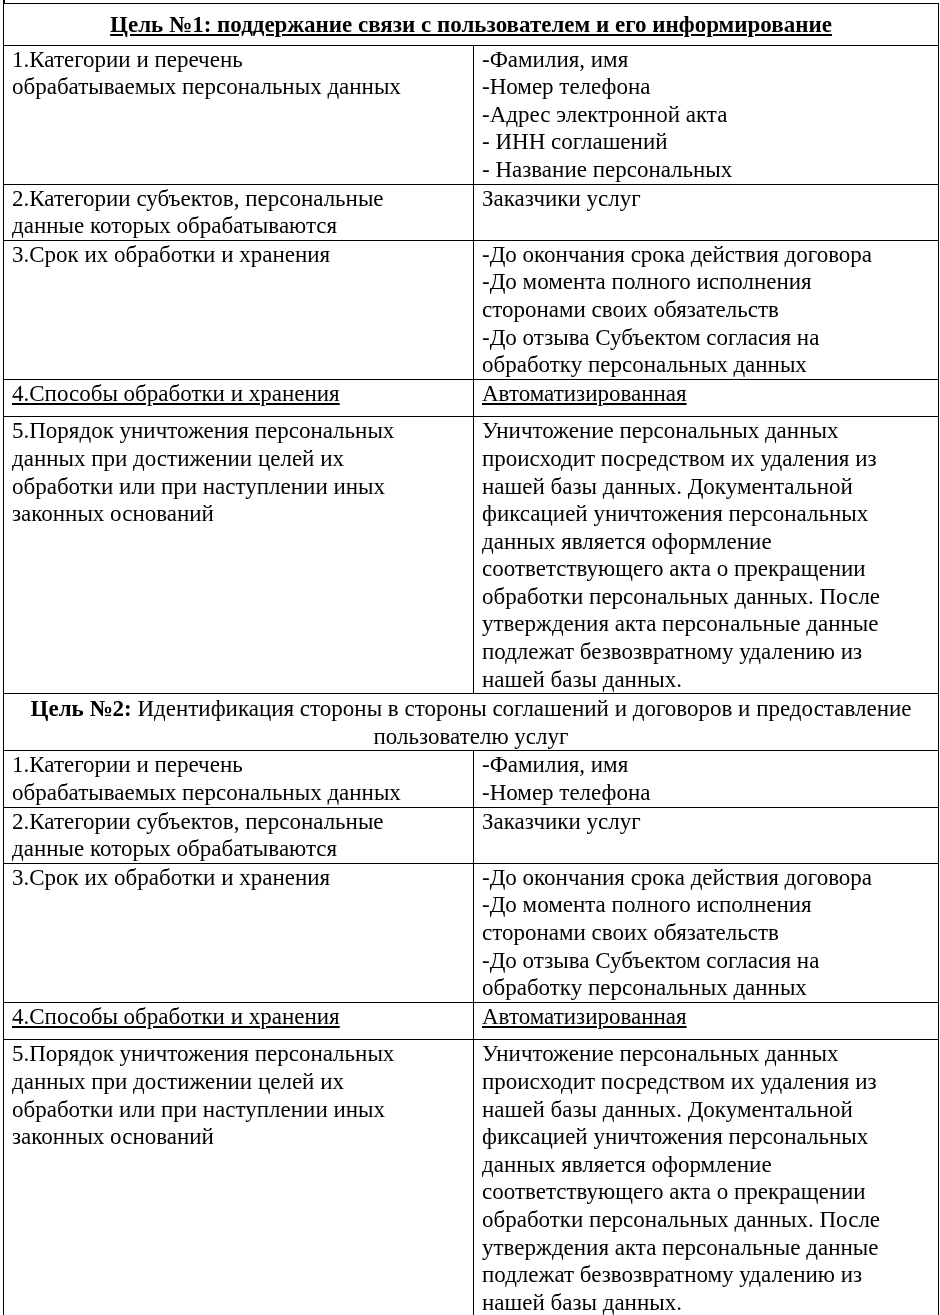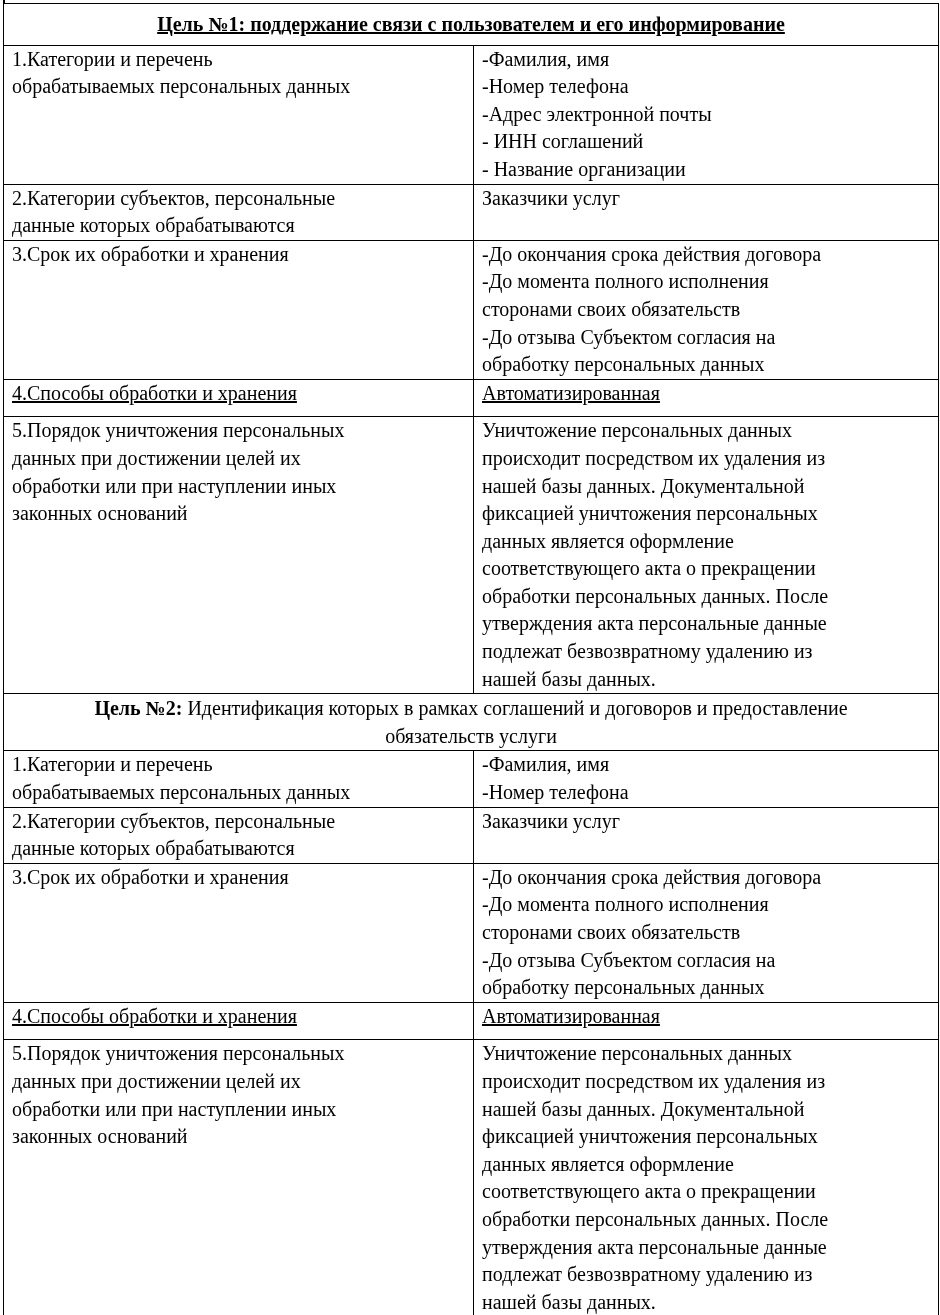--- a/index.html
+++ b/index.html
@@ -27,21 +27,21 @@
       position: absolute;
       left: 3px;
       top: 3px;
       width: 935px;
       border-collapse: collapse;
       table-layout: fixed;
     }
     table.doc-table td {
       border: 1.5px solid #000;
       vertical-align: top;
-      font-size: 20px;
+      font-size: 23px;
       line-height: 27.6px;
       padding: 0 8px 0 8px;
       word-wrap: break-word;
     }
     col.c-left { width: 470px; }
     col.c-right { width: 465px; }
     td.goal-header {
       text-align: center;
       padding: 7px 6px 6px 6px !important;
     }
@@ -77,23 +77,23 @@
     </tr>
 
     <tr>
       <td>
         <span class="line">1.Категории и перечень</span>
         <span class="line">обрабатываемых персональных данных</span>
       </td>
       <td>
         <span class="line">-Фамилия, имя</span>
         <span class="line">-Номер телефона</span>
-        <span class="line">-Адрес электронной почты</span>
+        <span class="line">-Адрес электронной акта</span>
         <span class="line">- ИНН соглашений</span>
-        <span class="line">- Название организации</span>
+        <span class="line">- Название персональных</span>
       </td>
     </tr>
     <tr>
       <td>
         <span class="line">2.Категории субъектов, персональные</span>
         <span class="line">данные которых обрабатываются</span>
       </td>
       <td>
         <span class="line">Заказчики услуг</span>
       </td>
@@ -136,23 +136,23 @@
         <span class="line">утверждения акта персональные данные</span>
         <span class="line">подлежат безвозвратному удалению из</span>
         <span class="line">нашей базы данных.</span>
       </td>
     </tr>
 
     <tr>
       <td colspan="2" class="goal-header goal2-header">
         <span class="line">
           <span class="goal-label">Цель №2:</span>
-          <span>Идентификация которых в рамках соглашений и договоров и предоставление</span>
+          <span>Идентификация стороны в стороны соглашений и договоров и предоставление</span>
         </span>
-        <span class="line">обязательств услуги</span>
+        <span class="line">пользователю услуг</span>
       </td>
     </tr>
 
     <tr>
       <td>
         <span class="line">1.Категории и перечень</span>
         <span class="line">обрабатываемых персональных данных</span>
       </td>
       <td>
         <span class="line">-Фамилия, имя</span>

